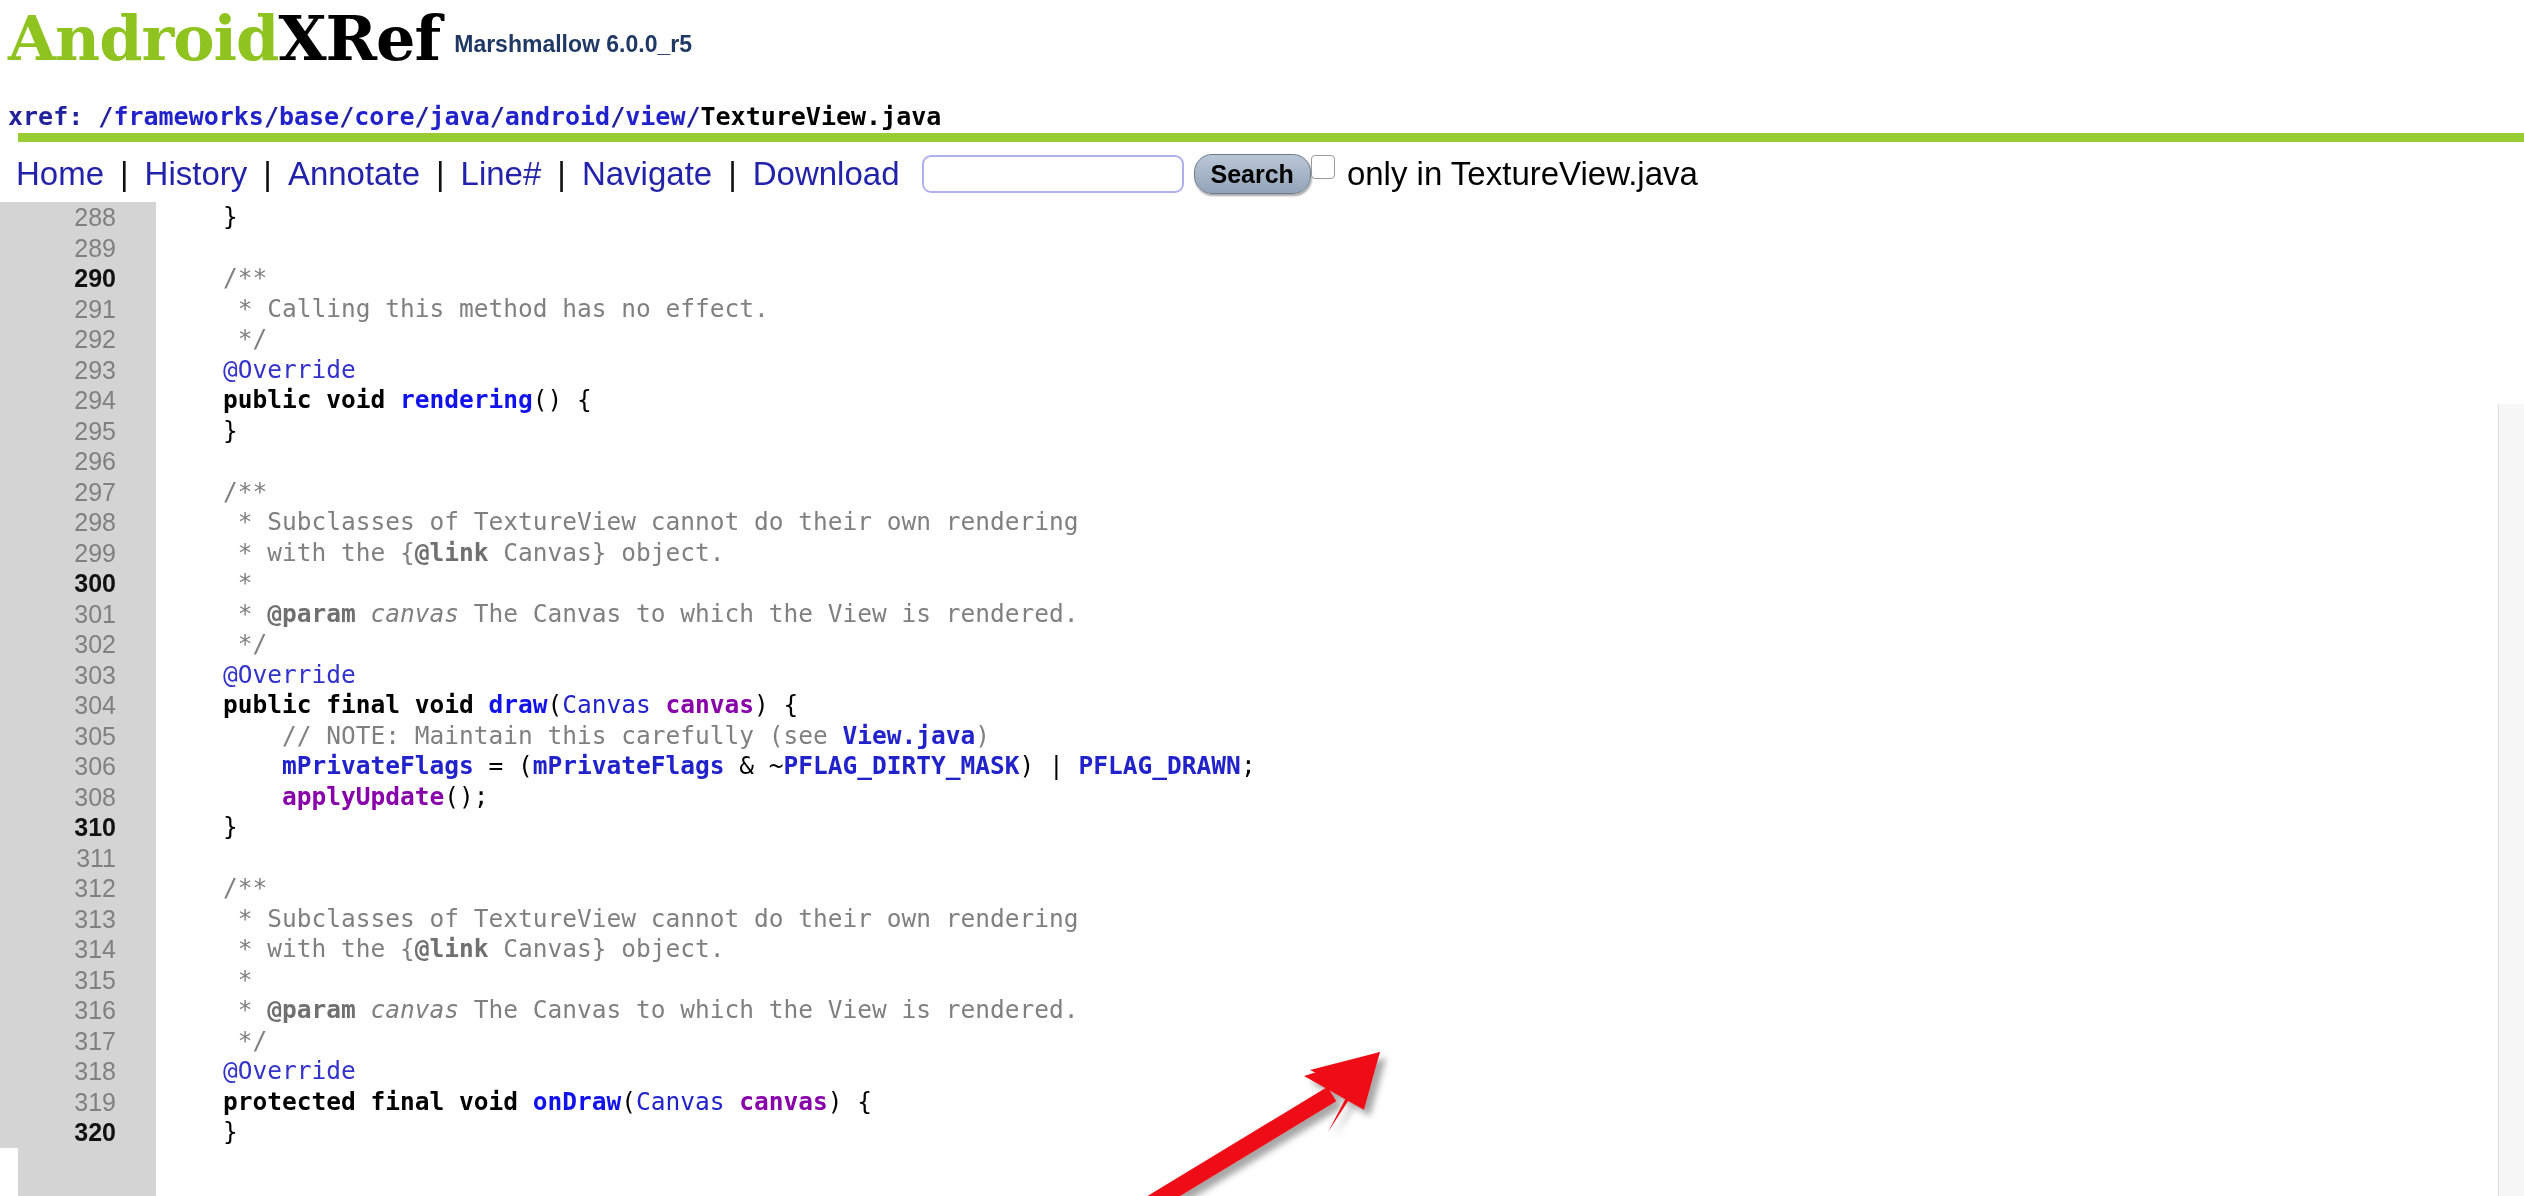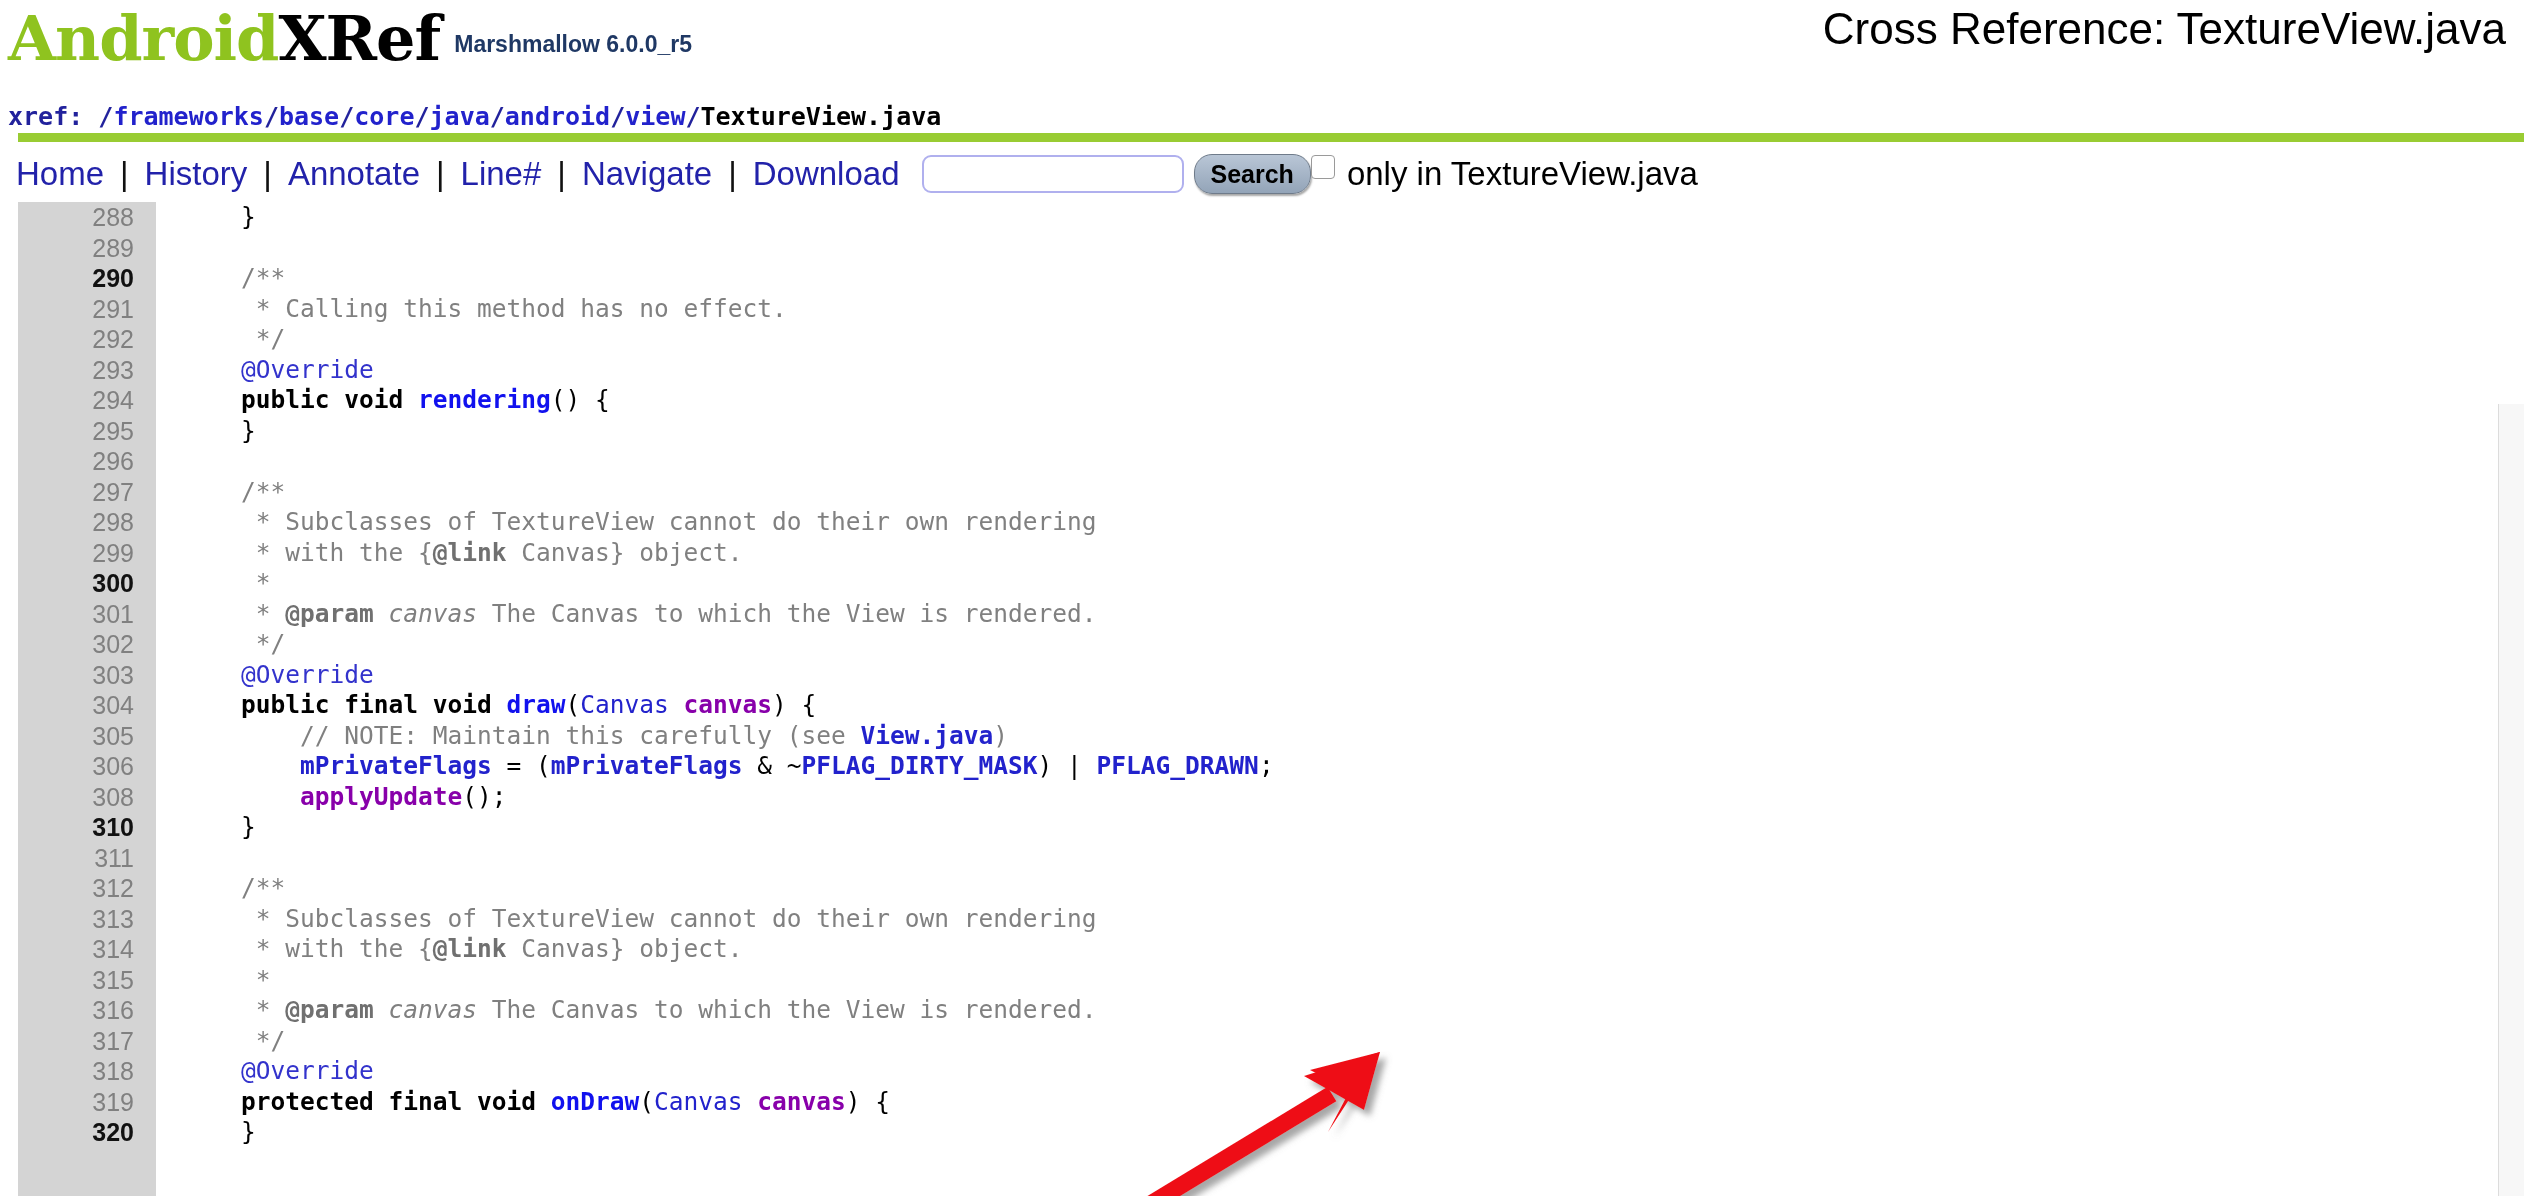--- a/index.html
+++ b/index.html
@@ -107,21 +107,21 @@
   #gutter-bg {
     position:absolute; left:18px; top:0;
     width:138px; height:994px; background:#d4d4d4;
   }
   #code-lines { position:absolute; left:0; top:0; width:2524px; }
   .code-line {
     display:flex; align-items:flex-start;
     height:30.5px; line-height:30.5px;
   }
   .lnum {
-    flex:0 0 138px; width:138px; margin-left:18px;
+    flex:0 0 138px; width:138px; 
     text-align:right; padding-right:22px;
     font-family:"Liberation Sans", sans-serif;
     font-size:25px; color:#808080;
     background:#d4d4d4;
     user-select:none;
   }
   .lnum.decade { color:#111; font-weight:bold; }
   .ctext {
     flex:1 1 auto; padding-left:26px;
     font-family:"DejaVu Sans Mono", monospace;
@@ -150,21 +150,20 @@
 </style>
 </head>
 <body>
 
 <div id="page">
 
   <div id="header">
     <div id="logo">
       <span class="logo-a">Android</span><span class="logo-x">XRef</span><span class="logo-ver">Marshmallow 6.0.0_r5</span>
     </div>
-    <div id="xref-title">Cross Reference: TextureView.java</div>
   </div>
 
   <div id="breadcrumb">
     <span class="bc-label">xref:</span><span id="bc-path"> <span class="bc-sep">/</span><a href="#">frameworks</a><span class="bc-sep">/</span><a href="#">base</a><span class="bc-sep">/</span><a href="#">core</a><span class="bc-sep">/</span><a href="#">java</a><span class="bc-sep">/</span><a href="#">android</a><span class="bc-sep">/</span><a href="#">view</a><span class="bc-sep">/</span><span class="bc-file">TextureView.java</span></span>
   </div>
 
   <div id="green-bar"></div>
 
   <div id="menubar">
     <a class="mi" href="#">Home</a>

